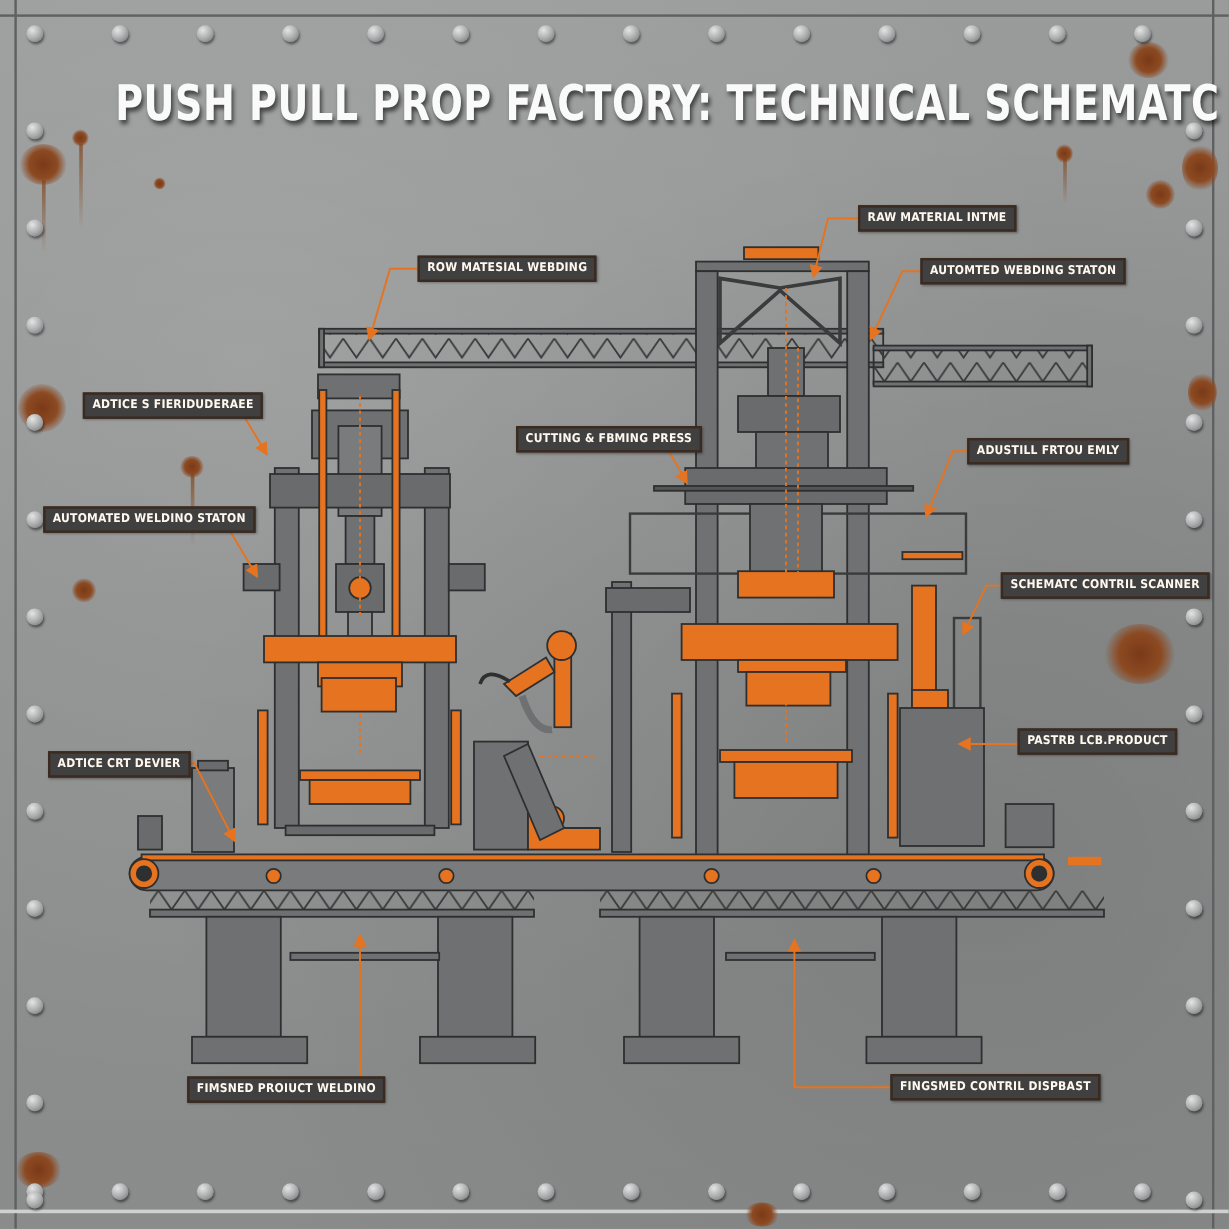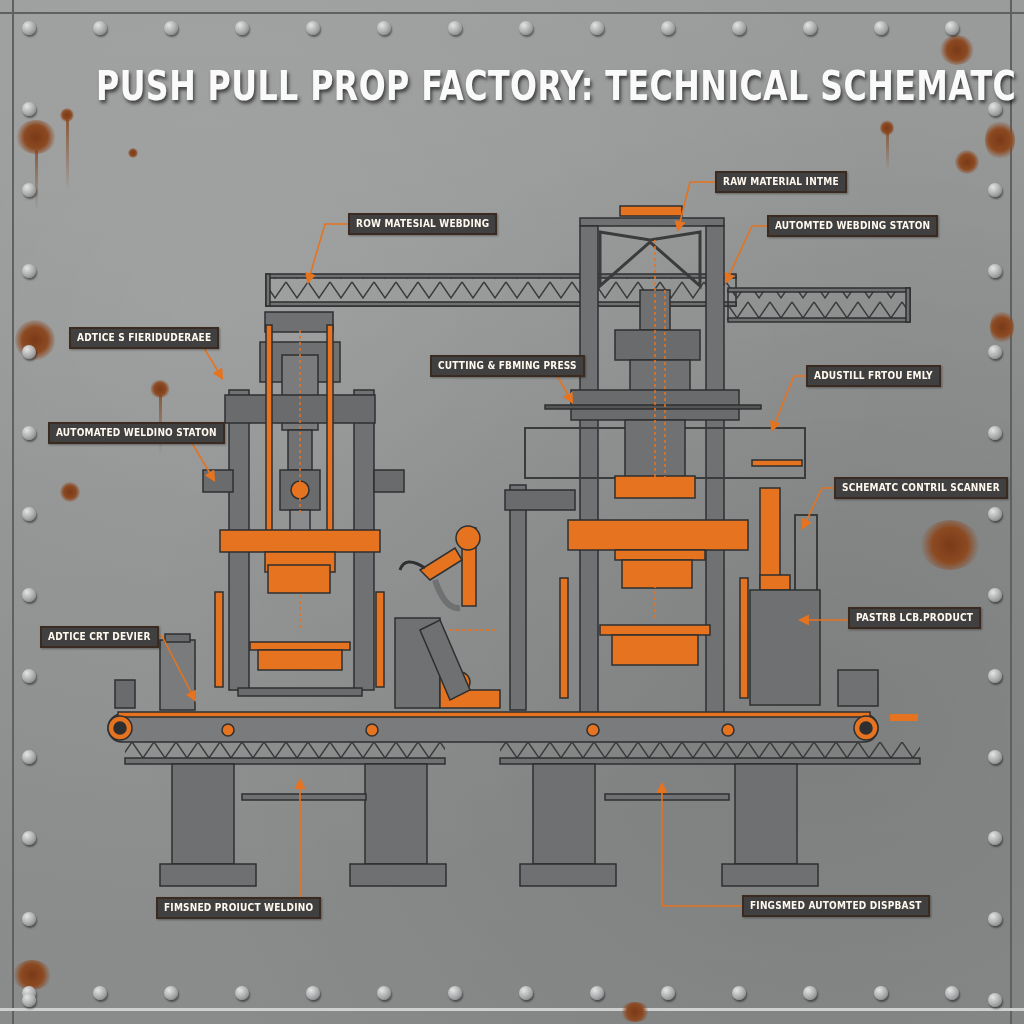--- a/index.html
+++ b/index.html
@@ -258,20 +258,20 @@
     <path d="M655,585 L655,620" stroke-dasharray="3,3"></path>
     <path d="M450,630 L495,630" stroke-dasharray="3,3"></path>
   </g>
   <rect x="890" y="714" width="28" height="7" fill="#e5731f"></rect>
 </svg>
 
 <div class="label" style="left:348px;top:213px;">ROW MATESIAL WEBDING</div>
 <div class="label" style="left:715px;top:171px;">RAW MATERIAL INTME</div>
 <div class="label" style="left:767px;top:215px;">AUTOMTED WEBDING STATON</div>
 <div class="label" style="left:69px;top:327px;">ADTICE S FIERIDUDERAEE</div>
-<div class="label" style="left:48px;top:422px;">AUTOMATED WELDINO STATON</div>
+<div class="label" style="left:36px;top:422px;">AUTOMATED WELDINO STATON</div>
 <div class="label" style="left:430px;top:355px;">CUTTING &amp; FBMING PRESS</div>
 <div class="label" style="left:806px;top:365px;">ADUSTILL FRTOU EMLY</div>
 <div class="label" style="left:834px;top:477px;">SCHEMATC CONTRIL SCANNER</div>
 <div class="label" style="left:40px;top:626px;">ADTICE CRT DEVIER</div>
 <div class="label" style="left:848px;top:607px;">PASTRB LCB.PRODUCT</div>
 <div class="label" style="left:156px;top:897px;">FIMSNED PROIUCT WELDINO</div>
-<div class="label" style="left:742px;top:895px;">FINGSMED AUTOMTED DISPBAST</div>
+<div class="label" style="left:742px;top:895px;">FINGSMED CONTRIL DISPBAST</div>
 
 </body></html>

